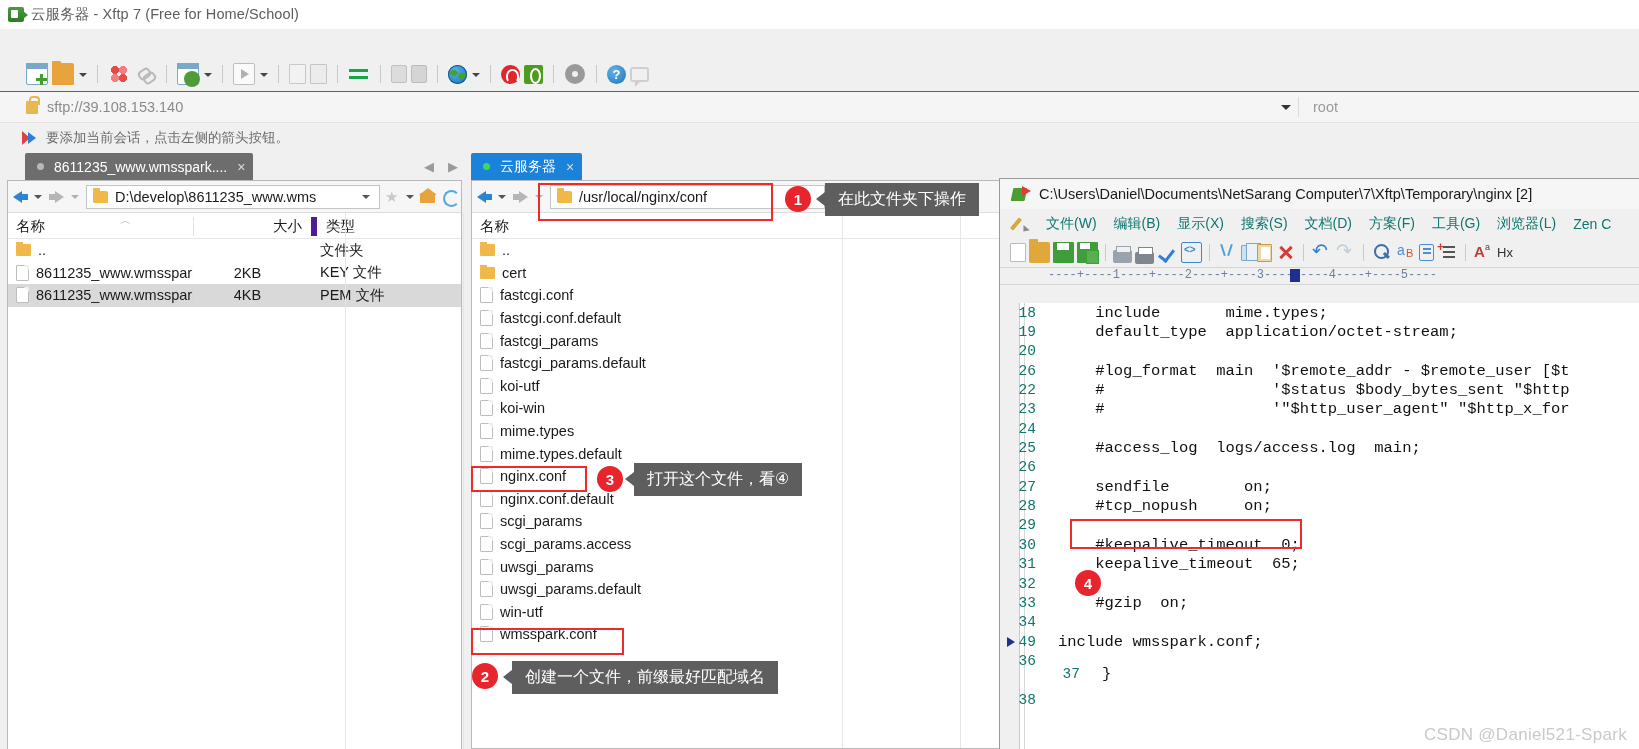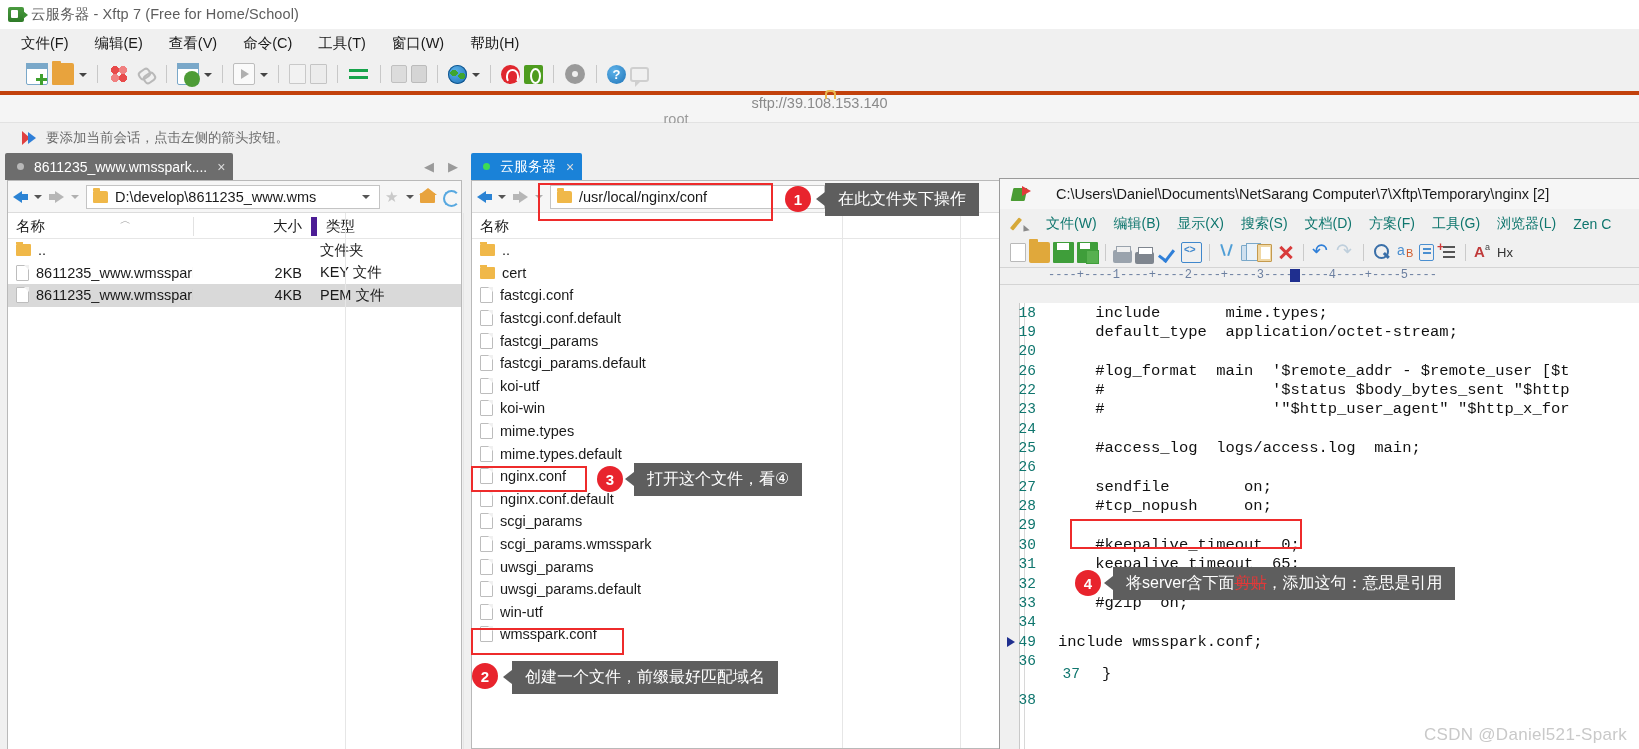--- a/index.html
+++ b/index.html
@@ -94,22 +94,22 @@
      background:#9a9a9a; box-shadow: 0 0 0 2px #9a9a9a;}
   .ic-gear::after{content:"";position:absolute;left:8px;top:8px;width:6px;height:6px;border-radius:50%;background:#f0f0f0;}
   .ic-help{ border-radius:50%; background:radial-gradient(circle at 7px 6px,#5fb3ea,#1f74b8); width:19px;height:19px;}
   .ic-help::after{content:"?";position:absolute;left:0;top:0;width:19px;height:19px;color:#fff;font-size:13px;font-weight:bold;text-align:center;line-height:19px;}
   .ic-chat{ border:2px solid #cfcfcf; border-radius:3px; width:19px;height:15px;}
   .ic-chat::after{content:"";position:absolute;left:3px;top:12px;border-top:6px solid #cfcfcf;border-right:6px solid transparent;}
 
   
   .addrbar {
     position:absolute; left:0; top:91px; width:1639px; height:32px;
-    background:#f5f5f5; border-top:4px solid #c2410c; border-bottom:1px solid #e2e2e2;
-    display:flex; align-items:center;flex-direction:column;
+    background:#f5f5f5; border-top:1px solid #c2410c; border-bottom:1px solid #e2e2e2;
+    display:flex; align-items:center;
   }
   .lock {
     width:12px;height:13px;margin-left:26px;margin-right:9px;position:relative;
     background:#e7b84f;border-radius:1px;
   }
   .lock::before{content:"";position:absolute;left:2.5px;top:-5px;width:7px;height:7px;border:2px solid #e7b84f;border-bottom:none;border-radius:4px 4px 0 0;}
   .addr-url { font-size:14.5px; color:#8a8a8a; flex:1; }
   .addr-caret{ width:26px; position:relative; height:32px;}
   .addr-caret::after{content:"";position:absolute;left:9px;top:14px;border-top:5px solid #333;border-left:5px solid transparent;border-right:5px solid transparent;}
   .addr-div{ width:1px;height:20px;background:#dcdcdc;}
@@ -189,21 +189,21 @@
   .listhdr{ height:26px; display:flex; align-items:center; font-size:14.5px; color:#1a1a1a; background:#fff; position:relative;}
   .listhdr .h-name{ padding-left:8px; flex:1; position:relative; }
   .sortcaret{ position:absolute; left:112px; top:-4px; font-size:11px; color:#9a9a9a; }
   .listhdr .h-size{ width:118px; text-align:right; padding-right:9px; border-left:1px solid #e2e2e2; }
   .listhdr .h-type{ width:150px; padding-left:9px; border-left:6px solid #4c1d95; }
   .hdr-sep{ position:absolute; bottom:0; left:0; right:0; height:1px; background:#e6e6e6; }
 
   .row{ height:22.6px; display:flex; align-items:center; font-size:14.5px; color:#1a1a1a; }
   .row.sel{ background:#d9d9d9; }
   .row .c-name{ padding-left:8px; flex:1; display:flex; align-items:center; gap:7px; white-space:nowrap; overflow:hidden;}
-  .row .c-size{ width:118px; text-align:right; padding-right:9px; }
+  .row .c-size{ width:118px; text-align:center; padding-right:9px; }
   .row .c-type{ width:150px; padding-left:9px; }
   .fi-folder{ width:15px;height:12px;background:#f0b849;border-radius:1px;position:relative;flex:none;}
   .fi-folder::before{content:"";position:absolute;left:0;top:-3px;width:7px;height:3px;background:#f0b849;border-radius:1px 1px 0 0;}
   .fi-file{ width:13px;height:16px;background:#fff;border:1px solid #bdbdbd;flex:none;position:relative;border-radius:1px;}
   .fi-file::after{content:"";position:absolute;right:-1px;top:-1px;border-left:5px solid transparent;border-top:5px solid #f0f0f0;}
 
   
   .colrule{ position:absolute; top:0; bottom:0; width:1px; background:#e6e6e6; }
 
   
@@ -220,21 +220,21 @@
   .callout::before{
     content:""; position:absolute; left:-9px; top:9px;
     border-right:9px solid #5e5e5e; border-top:7.5px solid transparent; border-bottom:7.5px solid transparent;
   }
 
   
   .editor{
     position:absolute; left:999px; top:178px; width:640px; height:571px;
     background:#f0f0f0; border:1px solid #9a9a9a; border-right:none; border-bottom:none;
   }
-  .ed-title{ height:30px; display:flex; align-items:center; padding-left:12px; gap:25px; background:#f6f6f6;}
+  .ed-title{ height:30px; display:flex; align-items:center; padding-left:12px; gap:8px; background:#f6f6f6;}
   .ed-title-ic{ width:19px;height:17px;position:relative;flex:none;}
   .ed-title-ic::before{content:"";position:absolute;left:0;top:2px;width:14px;height:13px;background:#4a9c33;transform:skewX(-12deg);border-radius:1px;}
   .ed-title-ic::after{content:"";position:absolute;left:10px;top:0;border-left:9px solid #e03a3a;border-top:5px solid transparent;border-bottom:5px solid transparent;}
   .ed-title-txt{ font-size:14.5px;color:#1a1a1a;white-space:nowrap;overflow:hidden;}
   .ed-menu{ height:29px; display:flex; align-items:center; gap:17px; padding-left:12px; background:#f0f0f0;}
   .ed-pencil{ width:17px;height:17px;position:relative;flex:none;}
   .ed-pencil::before{content:"";position:absolute;left:2px;top:2px;width:4px;height:14px;background:#d6a93a;transform:rotate(40deg);border-radius:1px;}
   .ed-pencil::after{content:"";position:absolute;left:9px;top:12px;border-left:4px solid transparent;border-right:4px solid transparent;border-top:5px solid #8a8a8a;transform:rotate(40deg);}
   .ed-mi{ font-size:14px;color:#0f766e;white-space:nowrap;}
   .ed-toolbar{
@@ -313,29 +313,20 @@
 </head>
 <body>
 
 <div id="app">
 
   <div class="titlebar">
     <div class="title-icon"></div>
     <div class="title-text">云服务器 - Xftp 7 (Free for Home/School)</div>
   </div>
 
-  <div class="menubar">
-    <div class="mi">文件(F)</div>
-    <div class="mi">编辑(E)</div>
-    <div class="mi">查看(V)</div>
-    <div class="mi">命令(C)</div>
-    <div class="mi">工具(T)</div>
-    <div class="mi">窗口(W)</div>
-    <div class="mi">帮助(H)</div>
-  </div>
 
   <div class="toolbar">
     <span class="tb-ic ic-newfolder"></span>
     <span class="tb-ic ic-openfolder"></span>
     <span class="tb-caret"></span>
     <span class="tb-sep"></span>
     <span class="tb-ic ic-discon"></span>
     <span class="tb-ic ic-link"></span>
     <span class="tb-sep"></span>
     <span class="tb-ic ic-folderset"></span>
@@ -372,21 +363,21 @@
     <span class="addr-user">root</span>
   </div>
 
   <div class="notice">
     <span class="notice-flag"></span>
     <span class="notice-text">要添加当前会话，点击左侧的箭头按钮。</span>
   </div>
 
   <div class="panel-area">
 
-    <div class="tabrow" style="left:5px; top:0;">
+    <div class="tabrow" style="left:25px; top:0;">
       <div class="tab gray">
         <span class="tab-dot"></span>
         <span>8611235_www.wmsspark....</span>
         <span class="tab-close">×</span>
       </div>
     </div>
     <div class="navarrows" style="left:424px; top:6px;">
       <span>◀</span>
       <span>▶</span>
     </div>
@@ -579,21 +570,21 @@
             <div class="c-name">
               <span class="fi-file"></span>
               <span>scgi_params</span>
             </div>
             <div class="c-size">636 Bytes</div>
             <div class="c-type">文件</div>
           </div>
           <div class="row">
             <div class="c-name">
               <span class="fi-file"></span>
-              <span>scgi_params.wmsspark</span>
+              <span>scgi_params.access</span>
             </div>
             <div class="c-size">636 Bytes</div>
             <div class="c-type">DEFAULT 文件</div>
           </div>
           <div class="row">
             <div class="c-name">
               <span class="fi-file"></span>
               <span>uwsgi_params</span>
             </div>
             <div class="c-size">664 Bytes</div>
@@ -720,22 +711,17 @@
           <div class="codeline" style="top: 348.3px;"><span class="lnum">36</span><span class="ctext"></span></div>
           <div class="codeline" style="top: 361px; margin-left: 44px;"><span class="lnum">37</span><span class="ctext">}</span></div>
           <div class="codeline" style="top: 387px;"><span class="lnum">38</span><span class="ctext"></span></div>
         </div>
 
       <div class="redbox" style="left:70px; top:216px; width:232px; height:30px;"></div>
 
       <div class="badge" style="left:75px; top:267px;">
         <span>4</span>
       </div>
-      <div class="callout" style="left:113px; top:264px;">
-        <span>将server含下面</span>
-          <span class="callout-strike">剪贴</span>
-          <span>，添加这句：意思是引用</span>
-      </div>
     </div>
   </div>
 
   <div class="watermark">CSDN @Daniel521-Spark</div>
 </div>
 
 </body></html>

